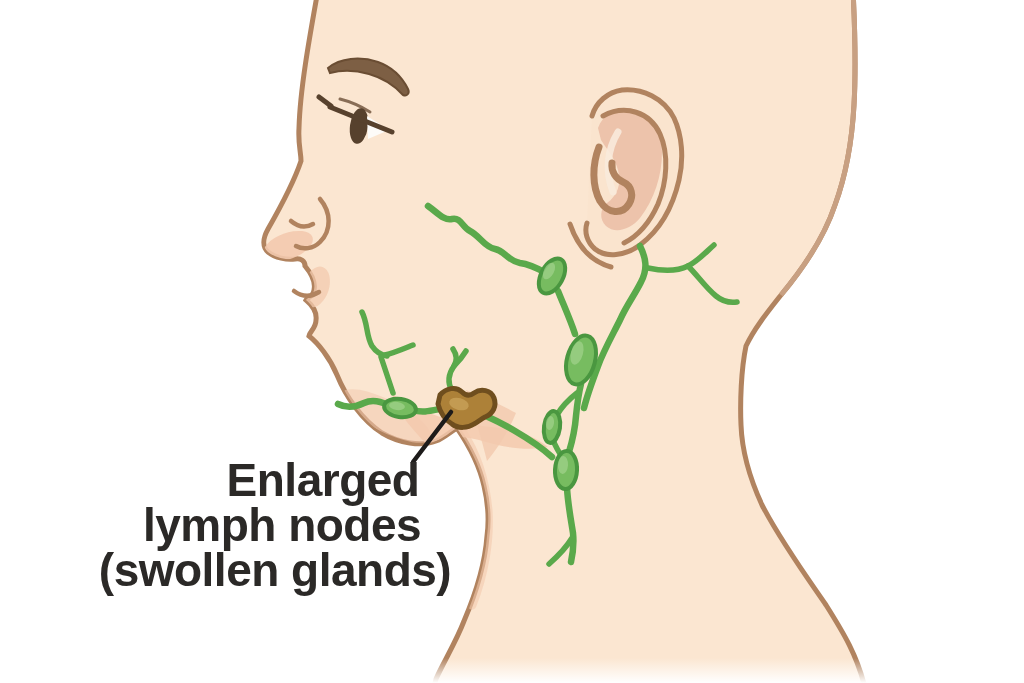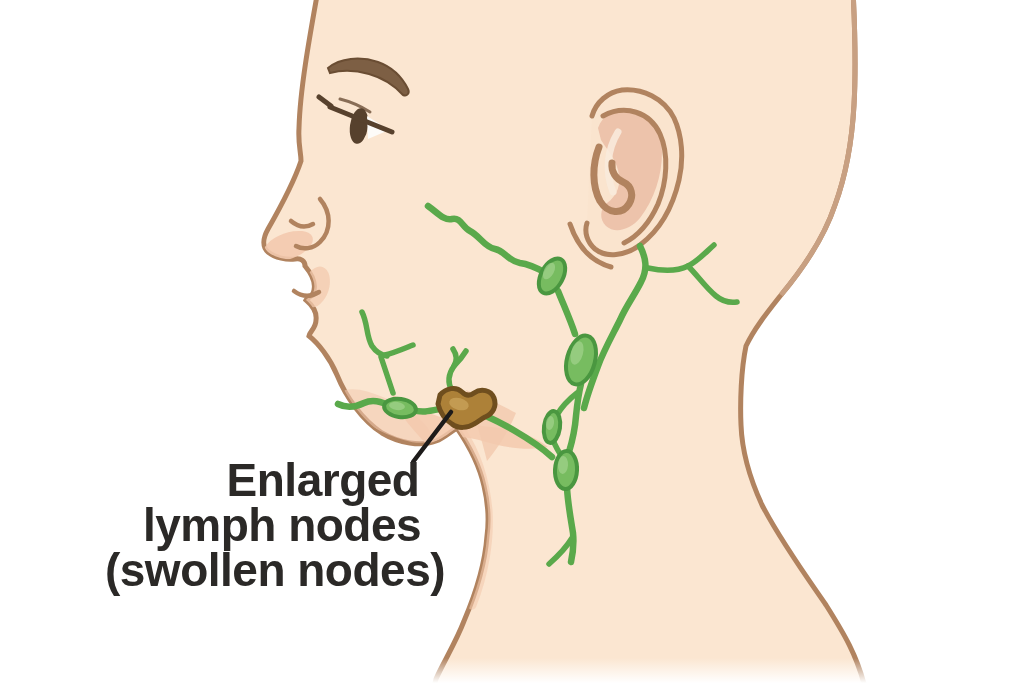--- a/index.html
+++ b/index.html
@@ -131,15 +131,15 @@
     </g>
 
     <line class="pointer" x1="413" y1="462" x2="451" y2="412"></line>
 
     <rect x="0" y="658" width="1024" height="25" fill="url(#bottomFade)"></rect>
   </svg>
 
   <div>
     <div class="label-line" style="left:323px;top:458px">Enlarged</div>
     <div class="label-line" style="left:282px;top:503px">lymph nodes</div>
-    <div class="label-line" style="left:275px;top:548px">(swollen nodes)</div>
+    <div class="label-line" style="left:275px;top:548px">(swollen glands)</div>
   </div>
 </div>
 
 </body></html>

